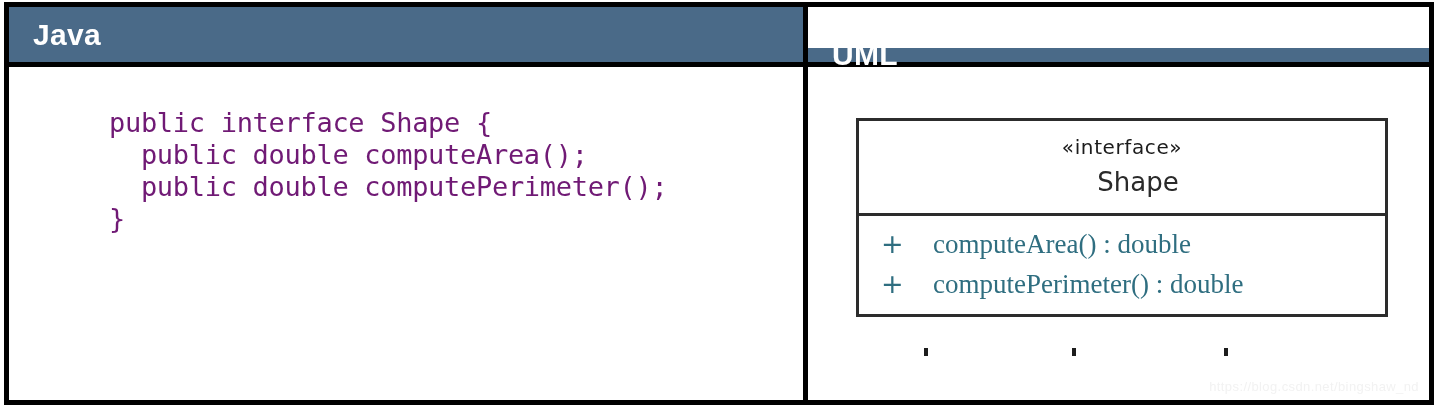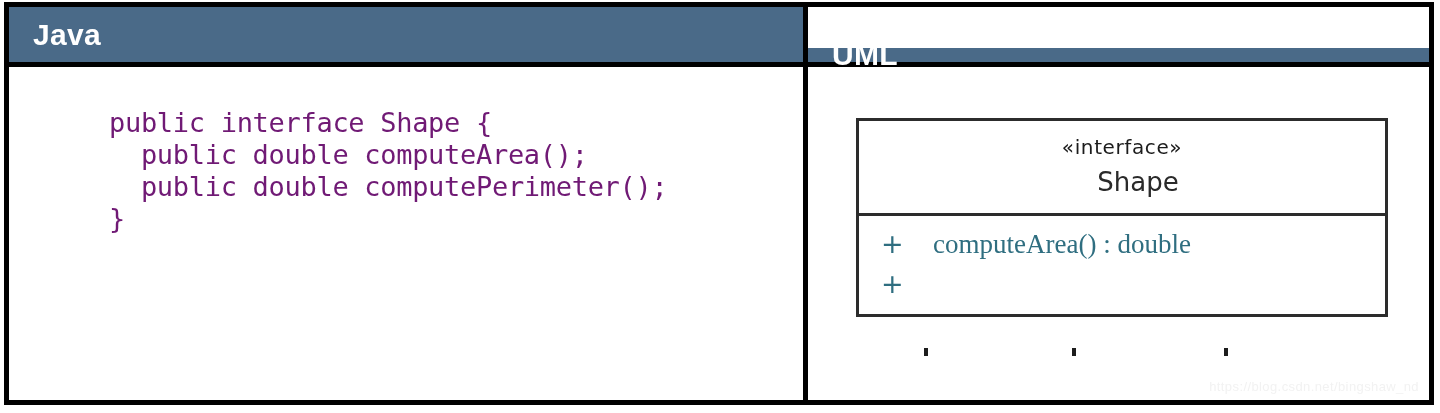--- a/index.html
+++ b/index.html
@@ -173,20 +173,21 @@
           <span class="uml-classname">Shape</span>
         </div>
 
         <div class="uml-ops-compartment">
           <div class="uml-op">
             <span class="vis">+</span>
             <span class="sig">computeArea() : double</span>
           </div>
           <div class="uml-op">
             <span class="vis">+</span>
+            <span class="sig">computePerimeter() : double</span>
           </div>
         </div>
 
       </div>
 
       <div class="connector-stub" style="left:116px; top:281px;"></div>
       <div class="connector-stub" style="left:264px; top:281px;"></div>
       <div class="connector-stub" style="left:416px; top:281px;"></div>
 
       <div id="watermark">https://blog.csdn.net/bingshaw_nd</div>

